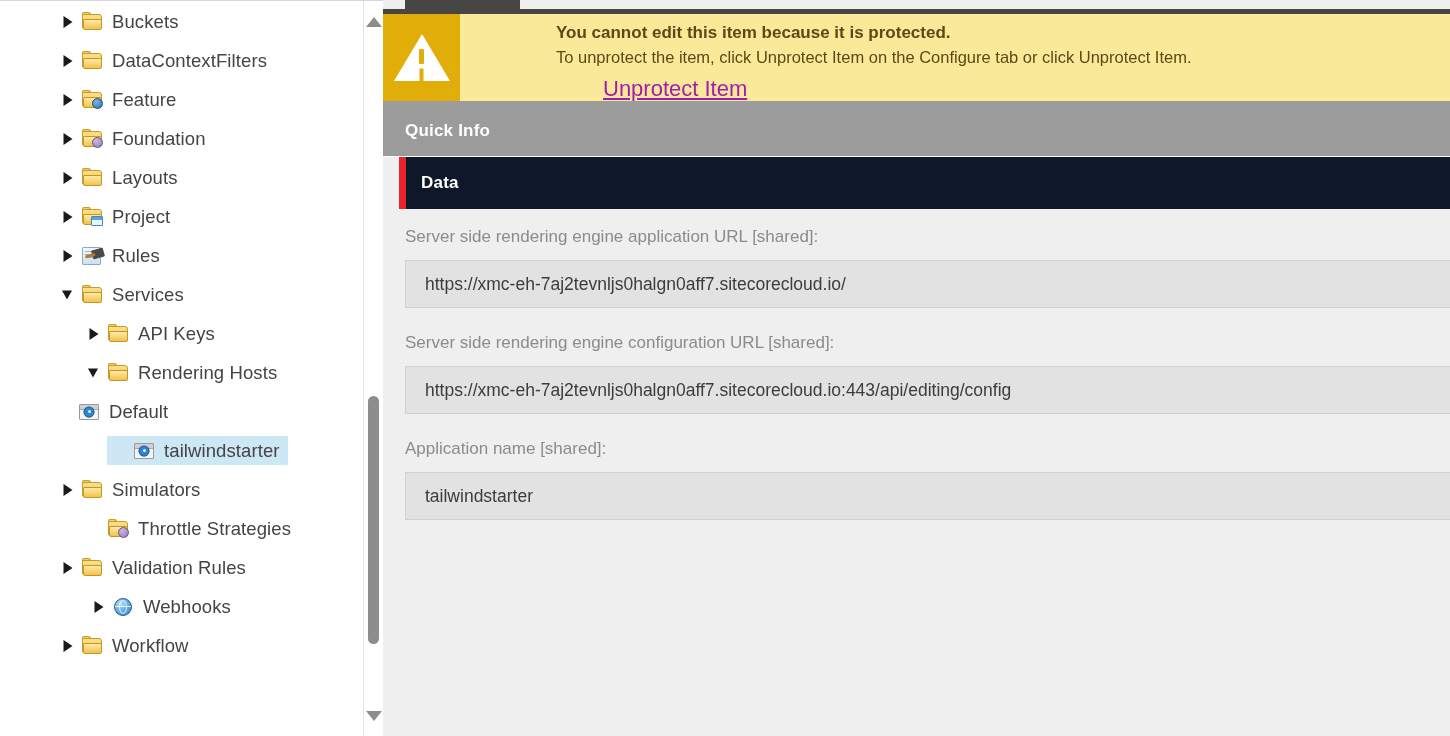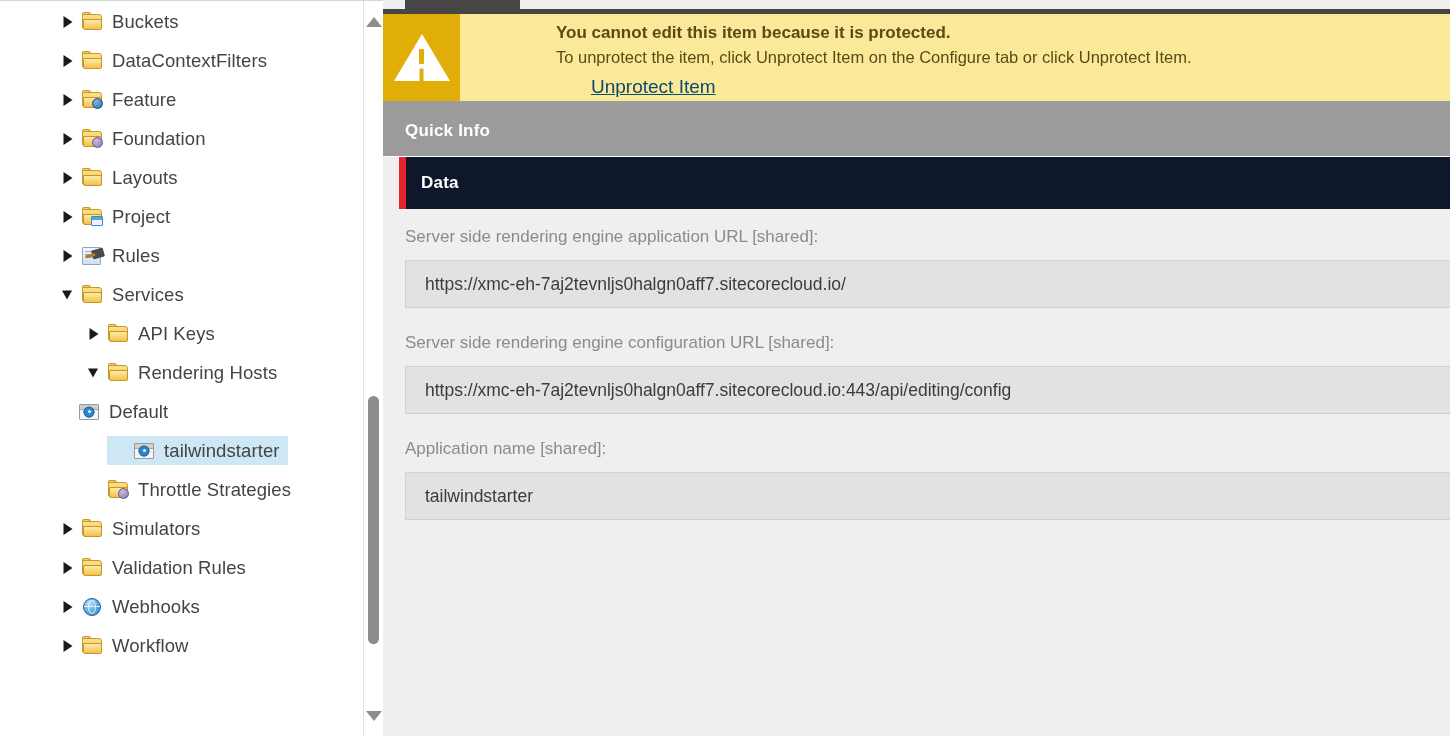--- a/index.html
+++ b/index.html
@@ -395,23 +395,23 @@
   }
   #warn-sub {
     font-size: 16.5px;
     color: #5a4a16;
     line-height: 22px;
     margin-top: 2px;
   }
   #warn-link {
     display: inline-block;
     margin-top: 8px;
-    margin-left: 35px;
-    font-size: 19px;
-    color: #0c4a6e;
+    margin-left: 47px;
+    font-size: 22px;
+    color: #a21caf;
     text-decoration: underline;
     cursor: pointer;
   }
 
   
   .section-bar {
     position: relative;
     display: flex;
     align-items: center;
     height: 52px;
@@ -627,20 +627,33 @@
             <span class="twisty "></span>
             <span class="ticon">
               <span class="ic-host">
                 <span class="bar"></span>
                 <span class="gear"></span>
               </span>
             </span>
             <span class="label">tailwindstarter</span>
           </div>
         </div>
+        <div class="node" style="padding-left: 55px;">
+          <div class="node-hit">
+            <span class="twisty collapsed"></span>
+            <span class="ticon">
+              <span class="ic-folder">
+                <span class="tab"></span>
+                <span class="back"></span>
+                <span class="front"></span>
+              </span>
+            </span>
+            <span class="label">Simulators</span>
+          </div>
+        </div>
         <div class="node" style="padding-left: 81px;">
           <div class="node-hit">
             <span class="twisty "></span>
             <span class="ticon">
               <span class="ic-folder">
                 <span class="tab"></span>
                 <span class="back"></span>
                 <span class="front"></span>
                 <span class="badge b-gear"></span>
               </span>
@@ -651,37 +664,24 @@
         <div class="node" style="padding-left: 55px;">
           <div class="node-hit">
             <span class="twisty collapsed"></span>
             <span class="ticon">
               <span class="ic-folder">
                 <span class="tab"></span>
                 <span class="back"></span>
                 <span class="front"></span>
               </span>
             </span>
-            <span class="label">Simulators</span>
-          </div>
-        </div>
-        <div class="node" style="padding-left: 55px;">
-          <div class="node-hit">
-            <span class="twisty collapsed"></span>
-            <span class="ticon">
-              <span class="ic-folder">
-                <span class="tab"></span>
-                <span class="back"></span>
-                <span class="front"></span>
-              </span>
-            </span>
             <span class="label">Validation Rules</span>
           </div>
         </div>
-        <div class="node" style="padding-left: 55px;">
+        <div class="node" style="padding-left: 86px;">
           <div class="node-hit">
             <span class="twisty collapsed"></span>
             <span class="ticon">
               <span class="ic-globe"></span>
             </span>
             <span class="label">Webhooks</span>
           </div>
         </div>
         <div class="node" style="padding-left: 55px;">
           <div class="node-hit">

